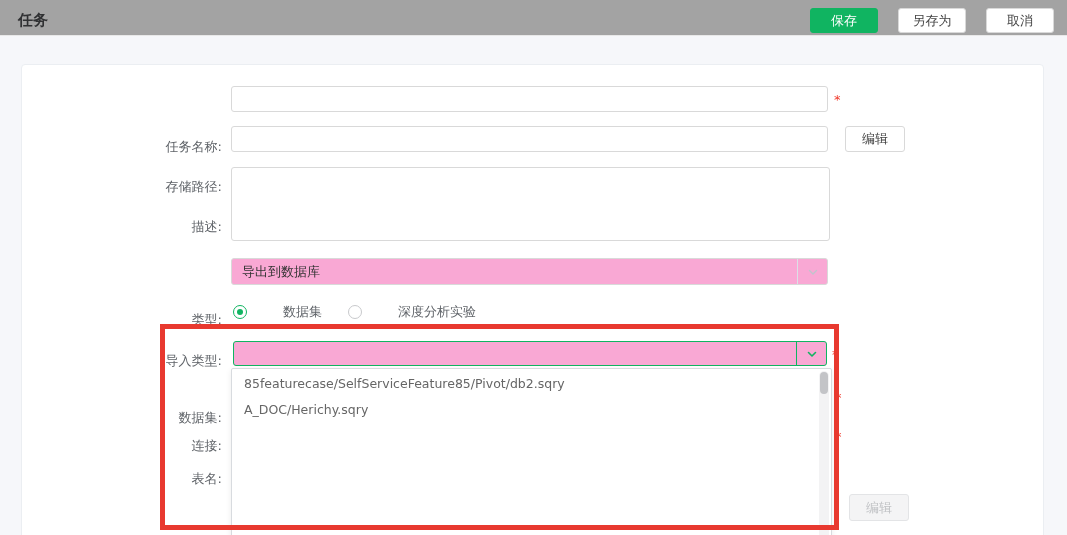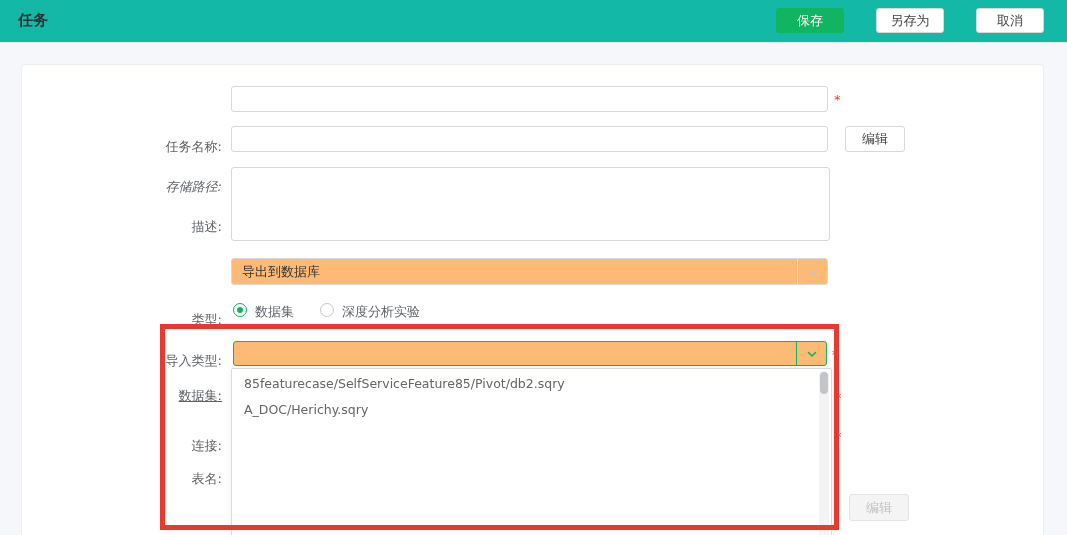--- a/index.html
+++ b/index.html
@@ -6,30 +6,30 @@
   html, body { width: 1067px; height: 535px; }
   body {
     font-family: "DejaVu Sans", "Liberation Sans", sans-serif;
     background: #f6f7fa;
     position: relative;
     overflow: hidden;
     color: #333;
   }
   
   .header {
-    position: absolute; left: 0; top: 0; width: 1067px; height: 43px;
-    background: #14b8a6; border-bottom: 1px solid #e8e8e8;
+    position: absolute; left: 0; top: 0; width: 1067px; height: 36px;
+    background: #a3a3a3; border-bottom: 1px solid #e8e8e8;
   }
   .page-title {
     position: absolute; left: 18px; top: 0; line-height: 41px;
     font-size: 15px; font-weight: bold; color: #303133;
   }
   .toolbar {
-    position: absolute; right: 23px; top: 8px;
-    display: flex; gap: 32px;
+    position: absolute; right: 13px; top: 8px;
+    display: flex; gap: 20px;
   }
   .btn {
     min-width: 68px; height: 25px; line-height: 23px;
     text-align: center; font-size: 13px; cursor: pointer;
     background: #ffffff; border: 1px solid #d9d9d9; border-radius: 3px;
     color: #444; padding: 0 10px;
   }
   .btn.primary { background: #10b461; border-color: #10b461; color: #fff; }
   
   .panel {
@@ -53,39 +53,39 @@
   .edit-btn {
     position: absolute; width: 60px; height: 26px; line-height: 24px;
     text-align: center; font-size: 13px; color: #444;
     background: #fff; border: 1px solid #d9d9d9; border-radius: 3px; cursor: pointer;
   }
   .edit-btn.disabled {
     background: #f4f4f5; border-color: #e3e4e6; color: #c0c2c5; cursor: default;
   }
   
   .select {
-    position: absolute; background: #fdba74; border: 1px solid #d9d9d9;
+    position: absolute; background: #f9a8d4; border: 1px solid #d9d9d9;
     border-radius: 3px; cursor: pointer;
   }
   .select .sel-text {
     position: absolute; left: 10px; top: 0; right: 32px;
     font-size: 13px; color: #333; line-height: 25px;
     white-space: nowrap; overflow: hidden;
   }
   .select .arrow-box {
     position: absolute; right: 0; top: 0; bottom: 0; width: 30px;
     border-left: 1px solid #dcdfe6;
     display: flex; align-items: center; justify-content: center;
     color: #c0c4cc;
   }
   .select.focused { border-color: #10b461; }
   .select.focused .arrow-box { border-left-color: #10b461; color: #10b461; }
   
   .radio-group { position: absolute; display: flex; align-items: center; }
-  .radio-opt { display: flex; cursor: pointer; }
+  .radio-opt { display: flex; align-items: center; cursor: pointer; gap: 28px; }
   .radio-circle {
     width: 14px; height: 14px; border-radius: 50%;
     border: 1px solid #c8c9cc; background: #fff; position: relative;
   }
   .radio-opt.selected .radio-circle { border-color: #10b461; }
   .radio-opt.selected .radio-circle::after {
     content: ""; position: absolute; left: 3px; top: 3px;
     width: 6px; height: 6px; border-radius: 50%; background: #10b461;
   }
   .radio-text { font-size: 13px; color: #5f6368; margin-left: 8px; }
@@ -126,21 +126,21 @@
     <button class="btn">取消</button>
   </div>
 </div>
 
 <div class="panel"></div>
 
 <div class="f-label" style="top:86px; line-height:26px;">任务名称:</div>
 <input class="f-input" style="left: 231px; top: 86px; width: 597px; height: 26px;" placeholder="">
 <div class="req" style="left:834px; top:92px;">*</div>
 
-<div class="f-label" style="top:126px; line-height:26px;font-style:italic;">存储路径:</div>
+<div class="f-label" style="top:126px; line-height:26px;">存储路径:</div>
 <input class="f-input" style="left: 231px; top: 126px; width: 597px; height: 26px;">
 <button class="edit-btn" style="left:845px; top:126px;">编辑</button>
 
 <div class="f-label" style="top:170px; line-height:18px;">描述:</div>
 <textarea class="f-input" style="left: 231px; top: 167px; width: 599px; height: 74px;"></textarea>
 
 <div class="f-label" style="top:258px; line-height:27px;">类型:</div>
 <div class="select" style="left:231px; top:258px; width:597px; height:27px;">
   <div class="sel-text" style="line-height:26px;">导出到数据库</div>
   <div class="arrow-box">
@@ -155,21 +155,21 @@
   <div class="radio-opt selected">
     <span class="radio-circle"></span>
     <span class="radio-text">数据集</span>
   </div>
   <div class="radio-opt" style="margin-left:26px;">
     <span class="radio-circle"></span>
     <span class="radio-text">深度分析实验</span>
   </div>
 </div>
 
-<div class="f-label" style="top:335px; line-height:25px; z-index:5;text-decoration:underline;">数据集:</div>
+<div class="f-label" style="top:357px; line-height:25px; z-index:5;">数据集:</div>
 <div class="select focused" style="left:233px; top:341px; width:594px; height:25px; z-index:5;">
   <div class="sel-text" style="line-height:23px;"></div>
   <div class="arrow-box">
     <svg width="12" height="12" viewBox="0 0 12 12">
         <path d="M2.5 4.5l3.5 3.5 3.5-3.5" fill="none" stroke="currentColor" stroke-width="1.6" stroke-linecap="round" stroke-linejoin="round"></path>
       </svg>
   </div>
 </div>
 <div class="req" style="left:832px; top:347px; z-index:5;">*</div>
 

